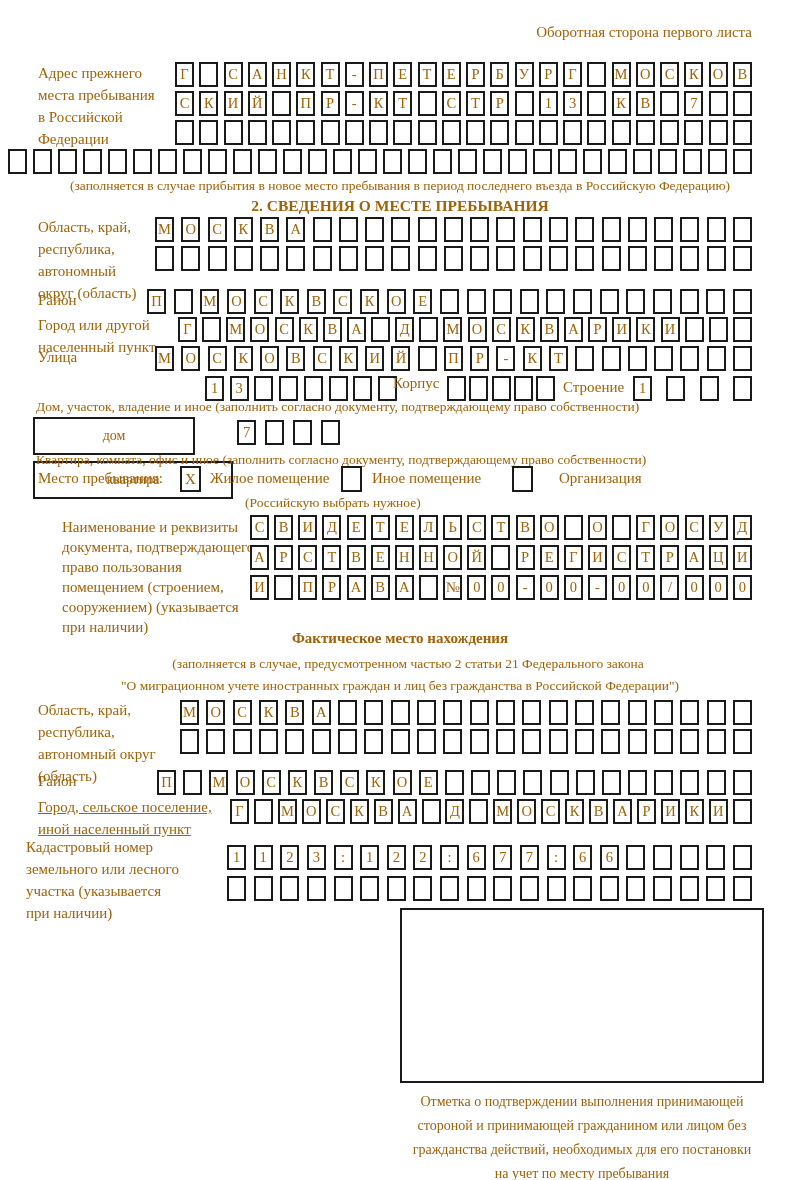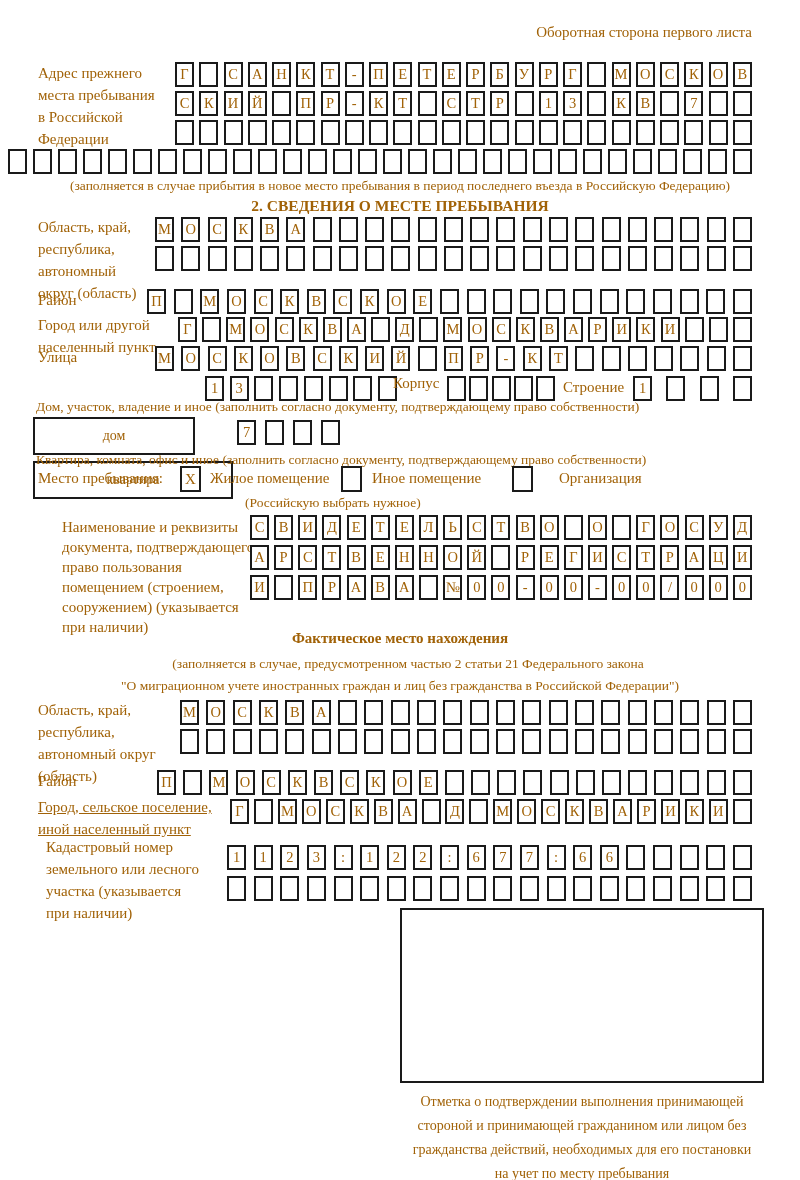--- a/index.html
+++ b/index.html
@@ -540,21 +540,21 @@
       <span class="cell">К</span>
       <span class="cell">В</span>
       <span class="cell">А</span>
       <span class="cell">Р</span>
       <span class="cell">И</span>
       <span class="cell">К</span>
       <span class="cell">И</span>
       <span class="cell"></span>
     </div>
 
-  <div class="label" style="left:46px;top:836px;">
+  <div class="label" style="left:26px;top:836px;">
     <div>Кадастровый номер</div>
     <div>земельного или лесного</div>
     <div>участка (указывается</div>
     <div>при наличии)</div>
   </div>
   <div class="boxrow" style="left:227px;top:845px;width:525px;">
       <span class="cell">1</span>
       <span class="cell">1</span>
       <span class="cell">2</span>
       <span class="cell">3</span>

